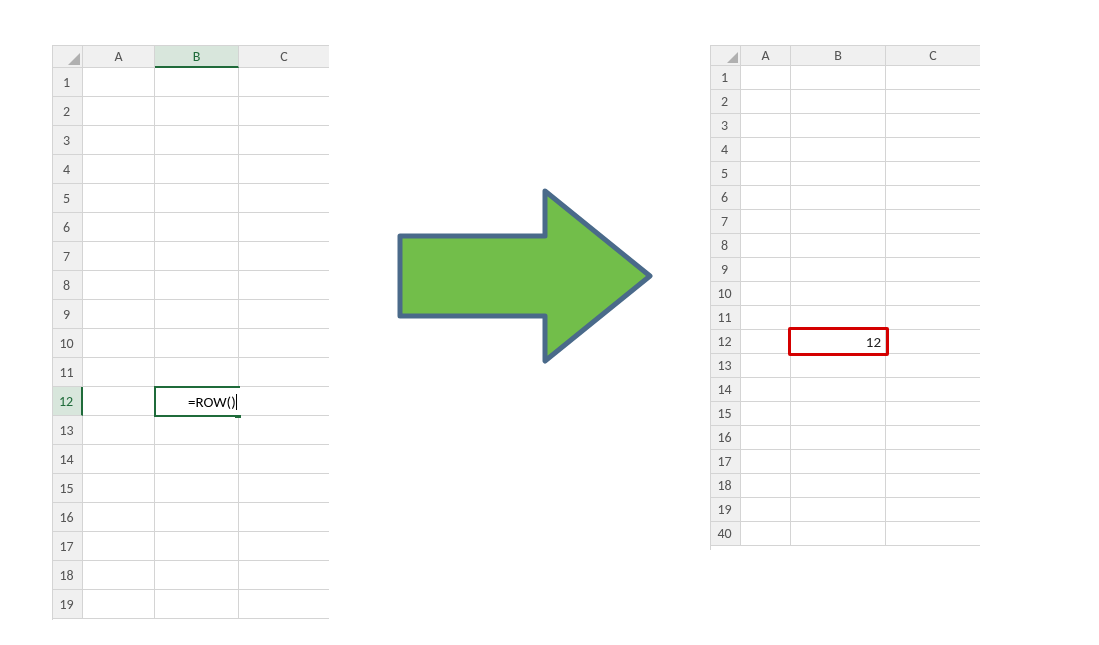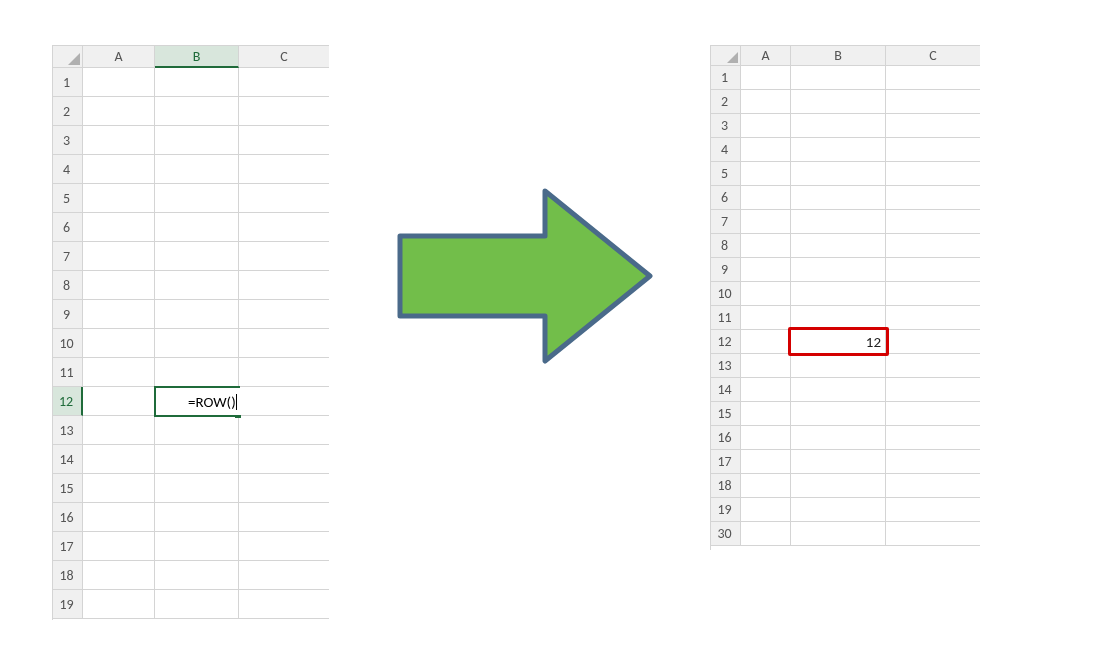--- a/index.html
+++ b/index.html
@@ -299,21 +299,21 @@
         <div class="cell"></div>
         <div class="cell"></div>
         <div class="rownum">18</div>
         <div class="cell"></div>
         <div class="cell"></div>
         <div class="cell"></div>
         <div class="rownum">19</div>
         <div class="cell"></div>
         <div class="cell"></div>
         <div class="cell"></div>
-        <div class="rownum">30</div>
+        <div class="rownum">40</div>
         <div class="cell"></div>
         <div class="cell"></div>
         <div class="cell"></div>
       </div>
       <div class="redbox" style="left: 77px; top: 281px; width: 101px; height: 29px;"></div>
     </div>
 
   <div class="arrow" style="left:395px; top:186px; width:260px; height:180px;">
     <svg width="260" height="180" viewBox="0 0 260 180">
       <polygon points="5,50 150,50 150,5 255,90 150,175 150,130 5,130" fill="#72be4a" stroke="#4a6a8a" stroke-width="5" stroke-linejoin="round"></polygon>

